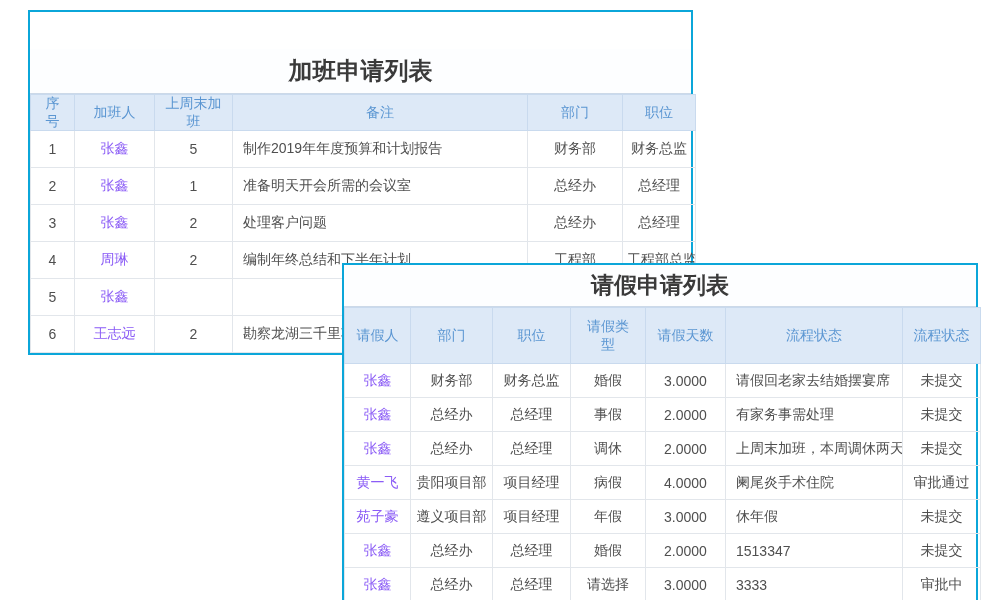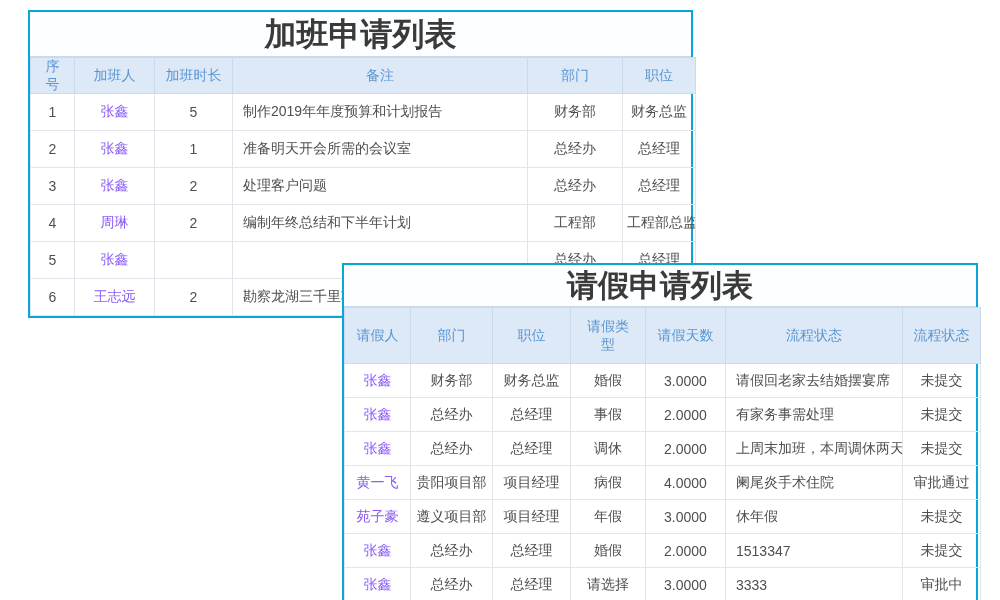--- a/index.html
+++ b/index.html
@@ -16,22 +16,22 @@
   }
   .panel-title{
     text-align:center;
     font-weight:bold;
     color:#3a3a3a;
     background:#fdfeff;
     border-bottom:1px solid #ccd9e8;
   }
   .panel-overtime{left:28px;top:10px;width:665px;z-index:1;}
   .panel-leave{left:342px;top:263px;width:636px;z-index:2;}
-  .panel-overtime .panel-title{height:44px;line-height:44px;font-size:32px;}
-  .panel-leave .panel-title{height:41px;line-height:41px;font-size:31px;font-family:Liberation Serif, serif;}
+  .panel-overtime .panel-title{height:44px;line-height:44px;font-size:24px;margin-top:37px;}
+  .panel-leave .panel-title{height:41px;line-height:41px;font-size:23px;font-family:Liberation Serif, serif;}
   table{
     border-collapse:collapse;
     table-layout:fixed;
     width:100%;
     padding-left:40px;
   }
   th{
     background:#dde9f7;
     color:#5b96d2;
     font-weight:normal;
@@ -73,21 +73,21 @@
         <col style="width: 80px;">
         <col style="width: 78px;">
         <col style="width: 295px;">
         <col style="width: 95px;">
         <col style="width: 73px;">
       </colgroup>
       <thead>
         <tr>
           <th>序号</th>
           <th>加班人</th>
-          <th>加班时长</th>
+          <th>上周末加班</th>
           <th>备注</th>
           <th>部门</th>
           <th>职位</th>
         </tr>
       </thead>
       <tbody>
         <tr>
           <td>1</td>
           <td><span class="link">张鑫</span></td>
           <td>5</td>

